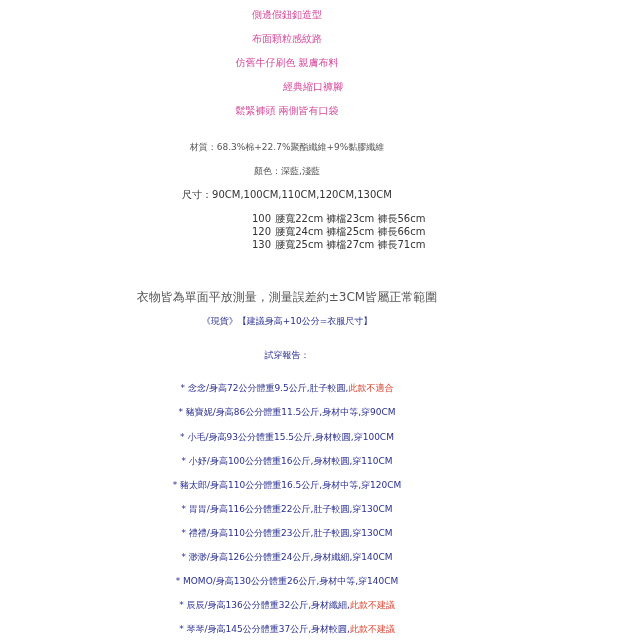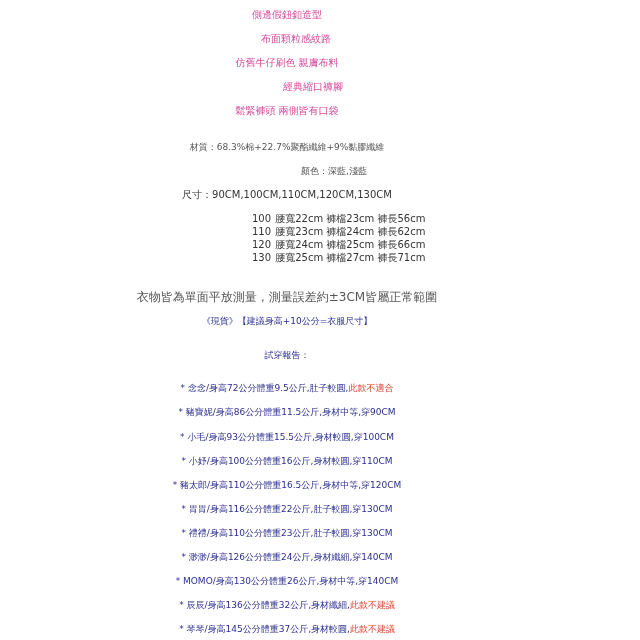--- a/index.html
+++ b/index.html
@@ -42,41 +42,35 @@
     .size-row .sz {
       display: inline-block;
       width: 20px;
       text-align: left;
     }
   </style>
 </head>
 <body>
 
 <div class="line pink" style="top:8px;">側邊假鈕釦造型</div>
-<div class="line pink" style="top:32px;padding-left:9px;">布面顆粒感紋路</div>
+<div class="line pink" style="top:32px;">布面顆粒感紋路</div>
 <div class="line pink" style="top:56px;">仿舊牛仔刷色 親膚布料</div>
 <div class="line pink" style="top:80px;padding-left:26px;">經典縮口褲腳</div>
 <div class="line pink" style="top:104px;">鬆緊褲頭 兩側皆有口袋</div>
 
 <div class="line gray" style="top:140px; font-size:9px;">材質：68.3%棉+22.7%聚酯纖維+9%黏膠纖維</div>
-<div class="line gray" style="top:164px; font-size:9px;padding-left:47px;">顏色：深藍,淺藍</div>
+<div class="line gray" style="top:164px; font-size:9px;">顏色：深藍,淺藍</div>
 <div class="line dark" style="top:188px;">尺寸：90CM,100CM,110CM,120CM,130CM</div>
 
 <div class="size-table">
   <div class="size-row">
     <span class="sz">100</span>
     <span>腰寬22cm</span>
     <span>褲檔23cm</span>
     <span>褲長56cm</span>
-  </div>
-  <div class="size-row">
-    <span class="sz">110</span>
-    <span>腰寬23cm</span>
-    <span>褲檔24cm</span>
-    <span>褲長62cm</span>
   </div>
   <div class="size-row">
     <span class="sz">120</span>
     <span>腰寬24cm</span>
     <span>褲檔25cm</span>
     <span>褲長66cm</span>
   </div>
   <div class="size-row">
     <span class="sz">130</span>
     <span>腰寬25cm</span>

